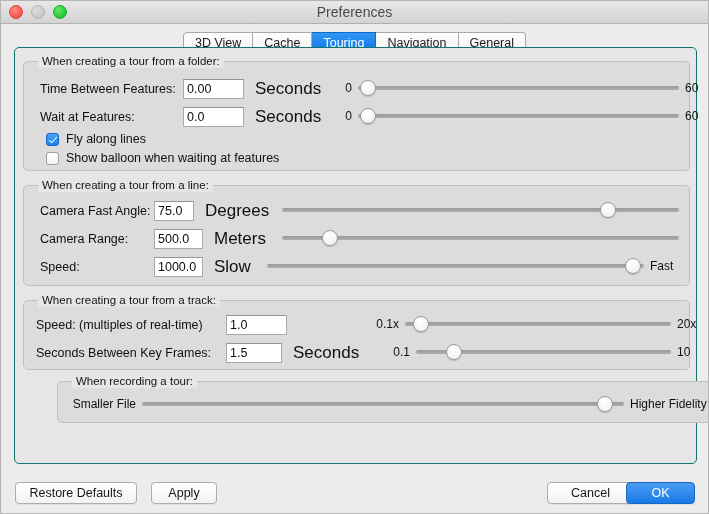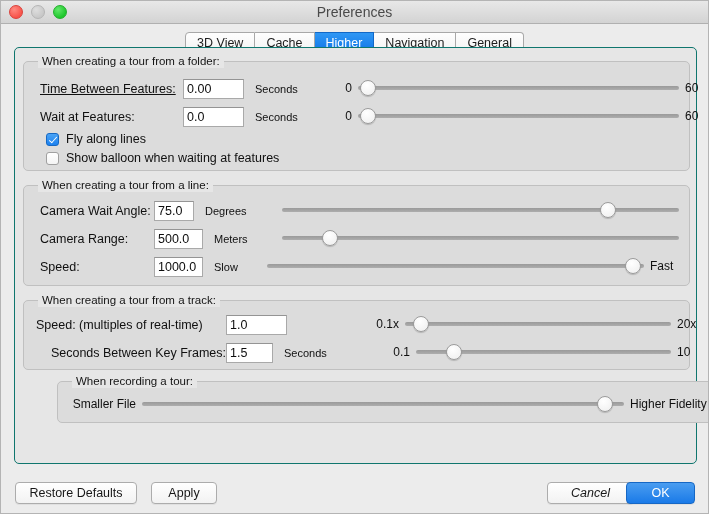--- a/index.html
+++ b/index.html
@@ -146,21 +146,21 @@
     display: flex;
     align-items: center;
     height: 22px;
   }
   .field-label {
     font-size: 12.5px;
     color: #101010;
     white-space: nowrap;
   }
   .unit-label {
-    font-size: 11px;
+    font-size: 17px;
     color: #101010;
     white-space: nowrap;
   }
   .textfield {
     box-sizing: border-box;
     height: 20px;
     background: #ffffff;
     border: 1px solid #a9a9a9;
     border-top-color: #949494;
     font-size: 12.5px;
@@ -283,33 +283,33 @@
       <span class="light minimize"></span>
       <span class="light zoom"></span>
     </div>
     <div class="window-title">Preferences</div>
   </div>
 
   <div class="tabbar-area">
     <div class="tabs">
       <div class="tab">3D View</div>
       <div class="tab">Cache</div>
-      <div class="tab active">Higher</div>
+      <div class="tab active">Touring</div>
       <div class="tab">Navigation</div>
       <div class="tab">General</div>
     </div>
   </div>
 
   <div class="tab-panel">
 
     <div class="group" style="left:8px; top:13px; width:667px; height:110px;">
       <div class="group-title">When creating a tour from a folder:</div>
 
       <div class="row" style="left:16px; top:16px;">
-        <span class="field-label" style="width:143px;text-decoration:underline;">Time Between Features:</span>
+        <span class="field-label" style="width:143px;">Time Between Features:</span>
         <input class="textfield" style="width: 61px;" value="0.00">
         <span class="unit-label" style="margin-left:11px;">Seconds</span>
       </div>
       <div class="slider" style="position:absolute; left:334px; top:16px; width:321px;">
         <span class="endcap left">0</span>
         <span class="slider-track"></span>
         <span class="slider-thumb" style="left:3%;"></span>
         <span class="endcap right">60</span>
       </div>
 
@@ -332,21 +332,21 @@
       <div class="checkrow" style="left:22px; top:89px;">
         <span class="checkbox"></span>
         <span class="check-label">Show balloon when waiting at features</span>
       </div>
     </div>
 
     <div class="group" style="left:8px; top:137px; width:667px; height:101px;">
       <div class="group-title">When creating a tour from a line:</div>
 
       <div class="row" style="left:16px; top:14px;">
-        <span class="field-label" style="width:114px;">Camera Wait Angle:</span>
+        <span class="field-label" style="width:114px;">Camera Fast Angle:</span>
         <input class="textfield" style="width: 40px;" value="75.0">
         <span class="unit-label" style="margin-left:11px; width:62px;">Degrees</span>
       </div>
       <div class="slider" style="position:absolute; left:258px; top:14px; width:397px;">
         <span class="slider-track"></span>
         <span class="slider-thumb" style="left:82%;"></span>
       </div>
 
       <div class="row" style="left:16px; top:42px;">
         <span class="field-label" style="width:114px;">Camera Range:</span>
@@ -378,22 +378,22 @@
         <input class="textfield" style="width: 61px;" value="1.0">
       </div>
       <div class="slider" style="position:absolute; left:381px; top:13px; width:266px;">
         <span class="endcap left">0.1x</span>
         <span class="slider-track"></span>
         <span class="slider-thumb" style="left:6%;"></span>
         <span class="endcap right">20x</span>
       </div>
 
       <div class="row" style="left:12px; top:41px;">
-        <span class="field-label" style="width:190px;text-align:right;">Seconds Between Key Frames:</span>
-        <input class="textfield" style="width: 47px;" value="1.5">
+        <span class="field-label" style="width:190px;">Seconds Between Key Frames:</span>
+        <input class="textfield" style="width: 56px;" value="1.5">
         <span class="unit-label" style="margin-left:11px;">Seconds</span>
       </div>
       <div class="slider" style="position:absolute; left:392px; top:41px; width:255px;">
         <span class="endcap left">0.1</span>
         <span class="slider-track"></span>
         <span class="slider-thumb" style="left:15%;"></span>
         <span class="endcap right">10</span>
       </div>
     </div>
 
@@ -404,16 +404,16 @@
         <span class="slider-track"></span>
         <span class="slider-thumb" style="left:96%;"></span>
         <span class="endcap right">Higher Fidelity</span>
       </div>
     </div>
 
   </div>
 
   <button class="button" style="left:14px; top:481px; width:122px;">Restore Defaults</button>
   <button class="button" style="left:150px; top:481px; width:66px;">Apply</button>
-  <button class="button" style="left:546px; top:481px; width:87px;font-style:italic;">Cancel</button>
+  <button class="button" style="left:546px; top:481px; width:87px;">Cancel</button>
   <button class="button primary" style="left:625px; top:481px; width:69px;">OK</button>
 
 </div>
 
 </body></html>

